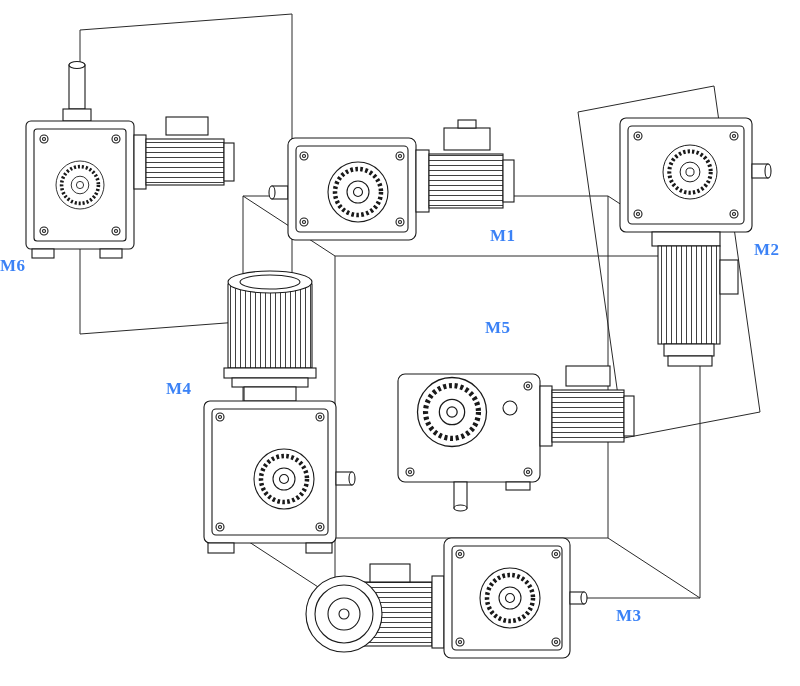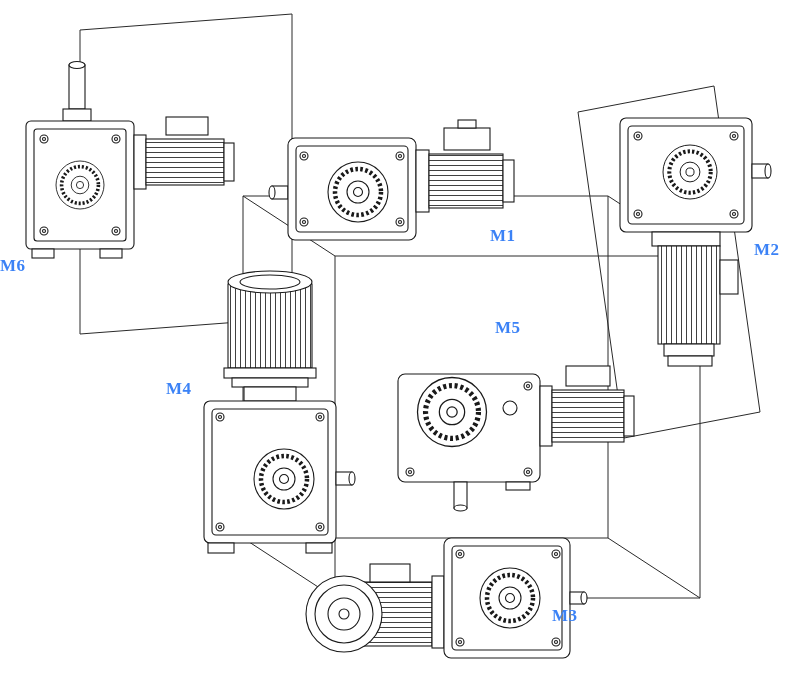--- a/index.html
+++ b/index.html
@@ -165,15 +165,15 @@
       <use href="#flange" transform="translate(206,68)"></use>
       <rect x="266" y="62" width="14" height="12"></rect>
       <ellipse cx="280" cy="68" rx="3" ry="6"></ellipse>
     </g>
   </svg>
 
   <span class="pos-label" style="left:0;top:256px">M6</span>
   <span class="pos-label" style="left:490px;top:226px">M1</span>
   <span class="pos-label" style="left:754px;top:240px">M2</span>
   <span class="pos-label" style="left:166px;top:379px">M4</span>
-  <span class="pos-label" style="left:495px;top:318px">M5</span>
-  <span class="pos-label" style="left:552px;top:606px">M3</span>
+  <span class="pos-label" style="left:485px;top:318px">M5</span>
+  <span class="pos-label" style="left:616px;top:606px">M3</span>
 </div>
 
 </body></html>

